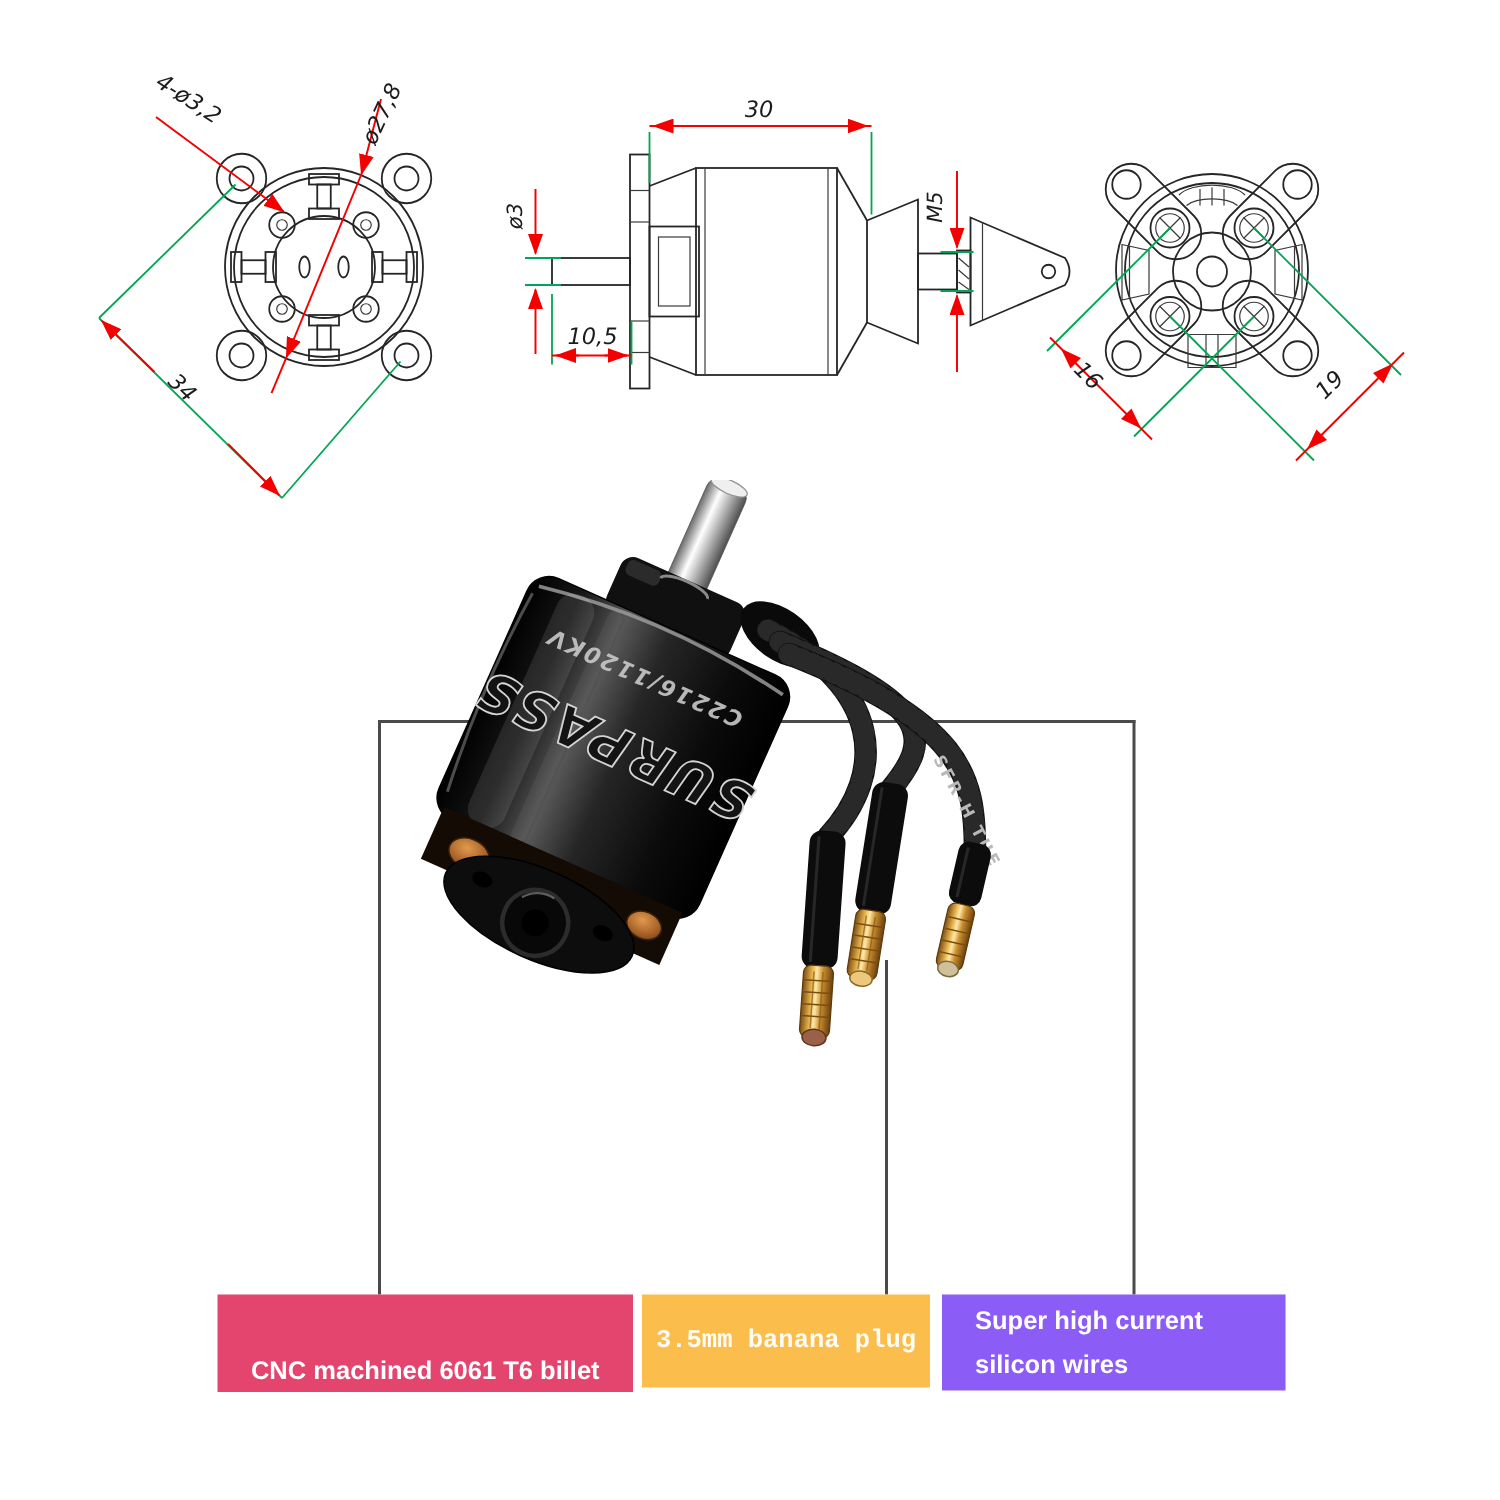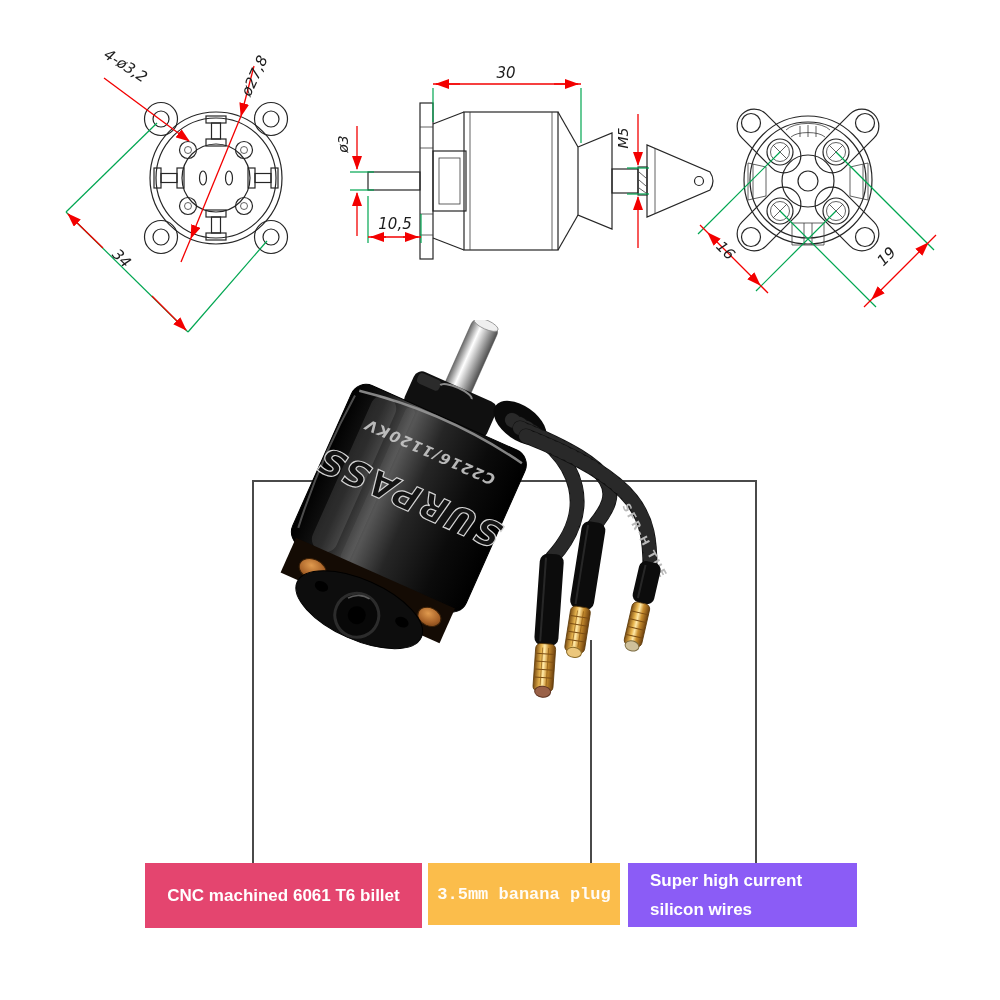--- a/index.html
+++ b/index.html
@@ -15,21 +15,21 @@
   .dim{font-family:"DejaVu Sans", sans-serif;font-style:italic;font-size:15px;fill:#1c1c1c;}
   .dim-sm{font-family:"DejaVu Sans", sans-serif;font-style:italic;font-size:14px;fill:#1c1c1c;}
   .leader{position:absolute;background:#4a4a4a;z-index:1;}
   #motor-photo{z-index:2;}
   .callout{
     position:absolute;top:863px;z-index:3;display:flex;flex-direction:column;
     justify-content:center;color:#ffffff;font-weight:bold;font-size:17px;line-height:29px;
   }
   .callout.center{align-items:center;text-align:center;}
   .callout.left{align-items:flex-start;padding-left:22px;box-sizing:border-box;}
-  #callout-heatsink{left:145px;width:277px;height:65px;background:#e4456f;}
+  #callout-heatsink{left:145px;width:277px;height:65px;background:#e4456f;justify-content:flex-end;}
   #callout-plug{left:428px;width:192px;height:62px;background:#fbbd4b;color:rgba(255,255,255,0.95);font-family:Liberation Mono, monospace;}
   #callout-wires{left:628px;width:229px;height:64px;background:#8b5cf6;}
   .brand-text{font-family:"DejaVu Sans", sans-serif;font-style:italic;font-weight:bold;}
 </style>
 </head>
 <body>
 
 <svg id="cad-drawings" width="1000" height="460" viewBox="0 0 1000 460" style="left:0;top:0;">
   <defs>
     <marker id="ra" markerUnits="userSpaceOnUse" markerWidth="14" markerHeight="10" refX="13" refY="5" orient="auto">

